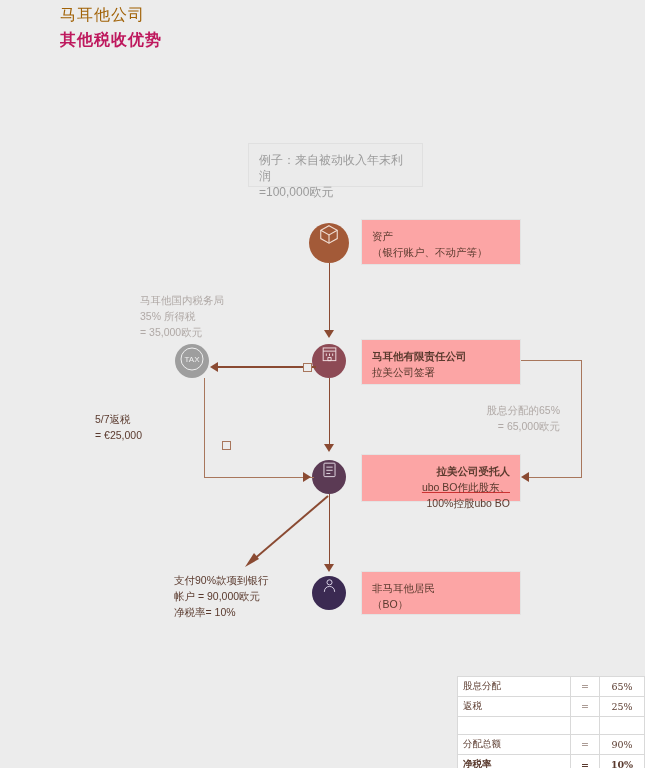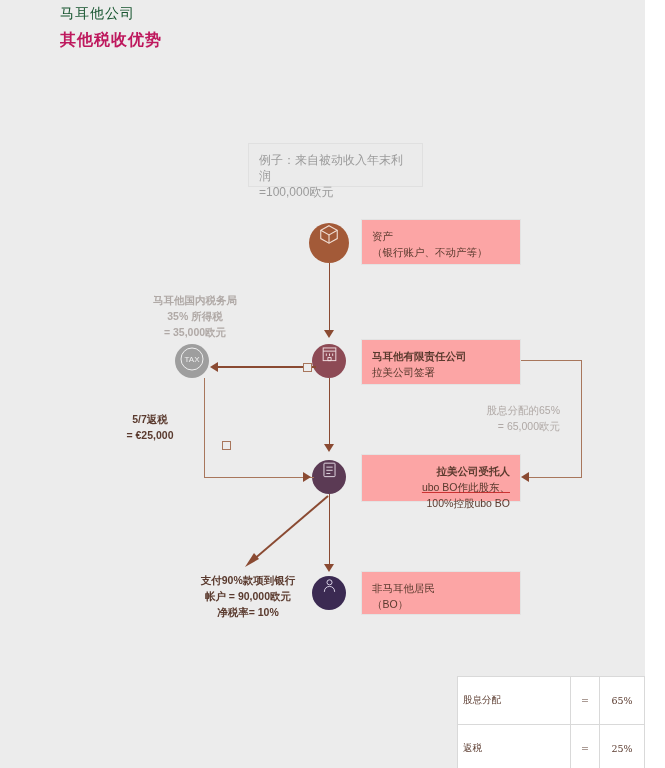--- a/index.html
+++ b/index.html
@@ -12,21 +12,21 @@
   }
   .page{
     position:absolute;left:0;top:0;width:645px;height:768px;
     background:#ececec;
   }
   .right-strip{
     position:absolute;right:0;top:0;width:20px;height:768px;background:#ffffff;
   }
   .title1{
     position:absolute;left:60px;top:5px;
-    font-size:14px;color:#14532d;letter-spacing:1px;
+    font-size:16px;color:#a16207;letter-spacing:1px;
     font-family:"DejaVu Serif", serif;
   }
   .title2{
     position:absolute;left:60px;top:30px;
     font-size:16px;color:#be185d;font-weight:bold;letter-spacing:1px;
     font-family:"DejaVu Serif", serif;
   }
   .box{
     position:absolute;background:#fca5a5;border:1px solid #e3e3e3;
     box-sizing:border-box;
@@ -38,21 +38,21 @@
   .box-text.bold-first b{font-weight:bold;}
   .note{
     position:absolute;background:#ebebeb;border:1px solid #e0e0e0;
     box-sizing:border-box;
   }
   .note .box-text{color:#9b9b9b;font-size:12px;}
   .lbl{
     position:absolute;font-size:10.5px;line-height:16px;color:#5a3a2e;
   }
   .lbl.gray{color:#b0a9a6;}
-  .lbl.center{text-align:center;font-weight:bold;}
+  .lbl.center{}
   .lbl.right{text-align:right;}
 
   
   .vline{position:absolute;background:#8a4a32;width:1.5px;}
   .hline{position:absolute;background:#8a4a32;height:1.5px;}
   .vline.thin{width:1px;background:#a8765c;}
   .hline.thin{height:1px;background:#a8765c;}
 
   .arrow-down{
     position:absolute;width:0;height:0;
@@ -82,21 +82,21 @@
   .icon.tax{width:34px;height:34px;background:#9e9e9e;}
   .icon svg{display:block;}
 
   
   .tbl{
     position:absolute;left:457px;top:676px;width:188px;
     border-collapse:collapse;background:#ffffff;
     font-size:9.5px;color:#5a3a2e;
   }
   .tbl td{
-    border:1px solid #d9d9d9;padding:16px 5px;height:15px;
+    border:1px solid #d9d9d9;padding:2px 5px;height:15px;
     font-family:"DejaVu Serif", serif;
   }
   .tbl td.c2{width:18px;text-align:center;}
   .tbl td.c3{width:34px;text-align:center;}
   .tbl tr.blank td{height:13px;}
   .tbl tr.bold td{font-weight:bold;}
   .u-line{ text-decoration:underline; text-decoration-color:#c33; }
   .sq{
     position:absolute;width:7px;height:7px;border:1px solid #a8765c;background:#ececec;
   }

